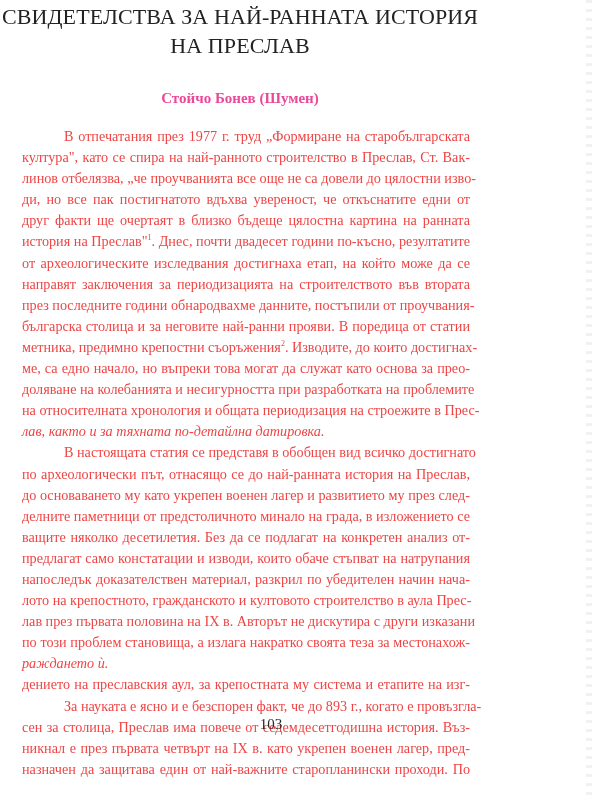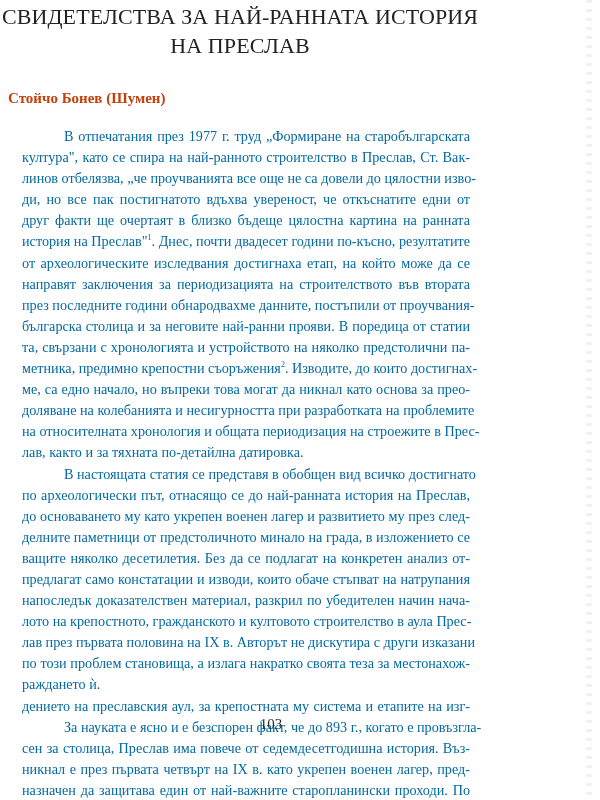--- a/index.html
+++ b/index.html
@@ -40,44 +40,45 @@
       font-size: 22px;
       line-height: 29px;
       color: #222;
       letter-spacing: 0.1px;
     }
     .author {
       position: absolute;
       left: 0;
       width: 480px;
       top: 90px;
+      text-align: center;
       font-size: 15px;
       font-weight: bold;
-      color: #c2410c;
-      margin-left: 8px;
+      color: #ec4899;
     }
     .body-text {
       position: absolute;
       left: 22px;
       top: 126px;
       width: 448px;
       font-size: 14.2px;
       line-height: 21.1px;
       text-align: justify;
-      color: #0369a1;
+      color: #ef4444;
     }
     .line {
       display: block;
       white-space: nowrap;
       text-align: justify;
       text-align-last: justify;
       height: 21.1px;
     }
     .line.last {
       text-align-last: left;
+      font-style: italic;
     }
     .line.indent {
       padding-left: 42px;
     }
     sup {
       font-size: 8px;
       line-height: 0;
       vertical-align: super;
     }
     .page-number {
@@ -110,23 +111,22 @@
       <span class="line indent">В отпечатания през 1977 г. труд „Формиране на старобългарската</span>
       <span class="line">култура", като се спира на най-ранното строителство в Преслав, Ст. Вак-</span>
       <span class="line">линов отбелязва, „че проучванията все още не са довели до цялостни изво-</span>
       <span class="line">ди, но все пак постигнатото вдъхва увереност, че откъснатите едни от</span>
       <span class="line">друг факти ще очертаят в близко бъдеще цялостна картина на ранната</span>
       <span class="line"><span>история на Преслав"</span><sup>1</sup><span>. Днес, почти двадесет години по-късно, резултатите</span></span>
       <span class="line">от археологическите изследвания достигнаха етап, на който може да се</span>
       <span class="line">направят заключения за периодизацията на строителството във втората</span>
       <span class="line">през последните години обнародвахме данните, постъпили от проучвания-</span>
       <span class="line">българска столица и за неговите най-ранни прояви. В поредица от статии</span>
-      <span class="line">та, свързани с хронологията и устройството на няколко предстолични па-</span>
       <span class="line"><span>метника, предимно крепостни съоръжения</span><sup>2</sup><span>. Изводите, до които достигнах-</span></span>
-      <span class="line">ме, са едно начало, но въпреки това могат да никнал като основа за прео-</span>
+      <span class="line">ме, са едно начало, но въпреки това могат да служат като основа за прео-</span>
       <span class="line">доляване на колебанията и несигурността при разработката на проблемите</span>
       <span class="line">на относителната хронология и общата периодизация на строежите в Прес-</span>
       <span class="line last">лав, както и за тяхната по-детайлна датировка.</span>
     </div>
 
     <div class="para-block">
       <span class="line indent">В настоящата статия се представя в обобщен вид всичко достигнато</span>
       <span class="line">по археологически път, отнасящо се до най-ранната история на Преслав,</span>
       <span class="line">до основаването му като укрепен военен лагер и развитието му през след-</span>
       <span class="line">делните паметници от предстоличното минало на града, в изложението се</span>

